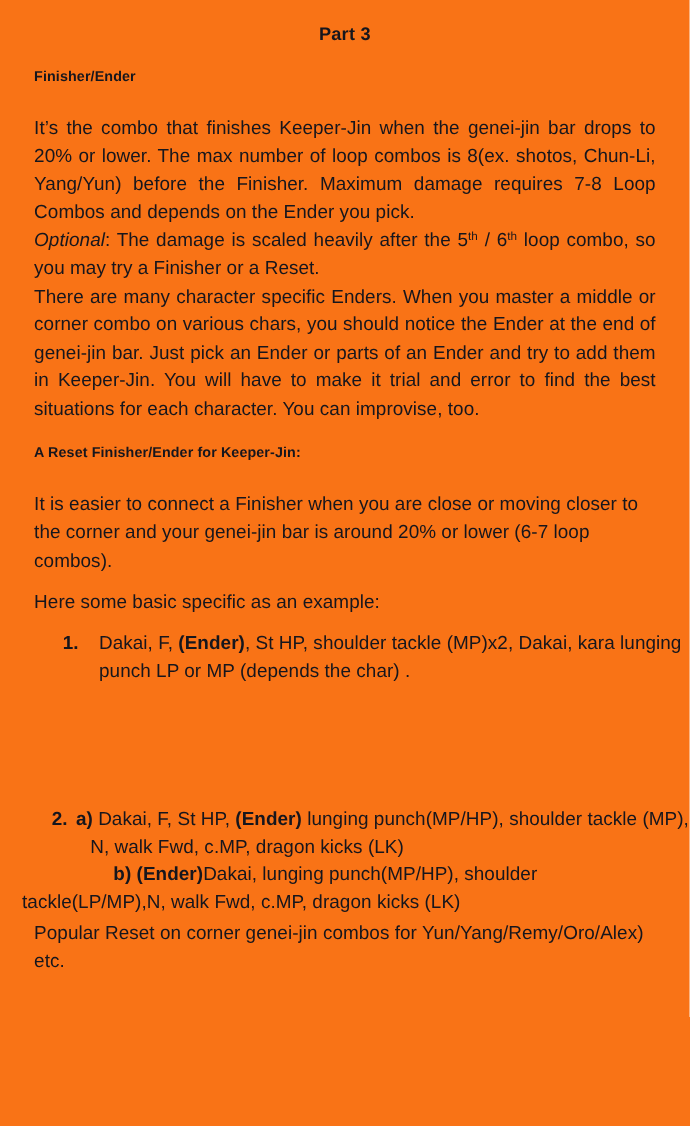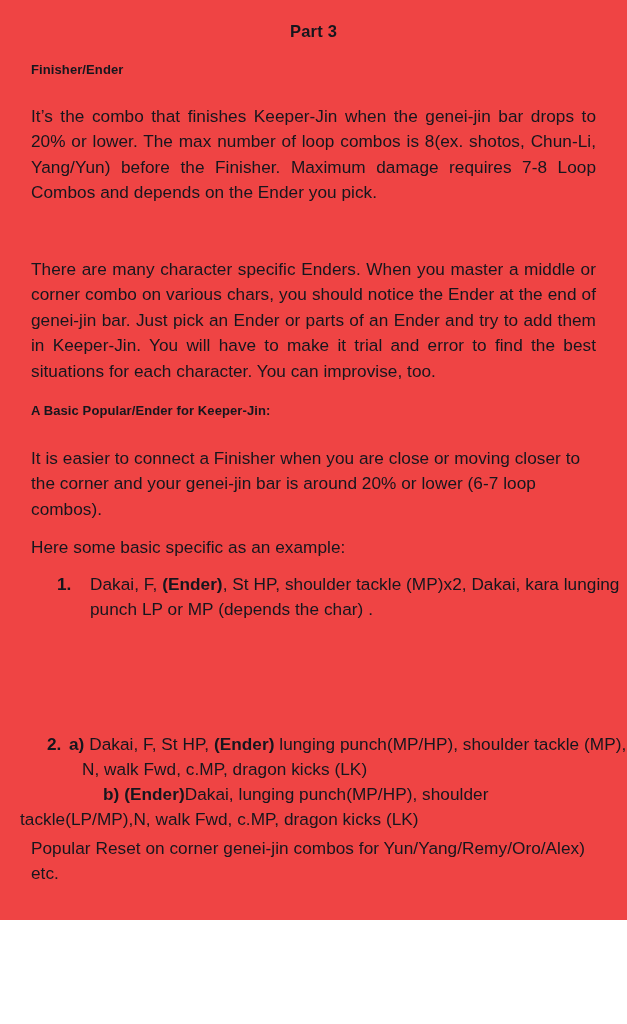--- a/index.html
+++ b/index.html
@@ -15,22 +15,22 @@
     overflow: hidden;
     font-family: "Liberation Sans", "DejaVu Sans", sans-serif;
     color: #16161d;
     -webkit-font-smoothing: antialiased;
   }
 
   .page {
     position: absolute;
     top: 0; left: 0;
     width: 627px;
-    height: 920px;
-    background: #ef4444;
+    height: 1024px;
+    background: #f97316;
     text-decoration: underline;
   }
 
   
   .doc-title {
     position: absolute;
     top: 22px;
     left: 0;
     width: 627px;
     text-align: center;
@@ -117,24 +117,27 @@
 <body>
 
 <div class="page">
 
   <div class="doc-title">Part 3</div>
 
   <div class="heading heading-1">Finisher/Ender</div>
 
   <div class="para justify p-intro">It’s the combo that finishes Keeper-Jin when the genei-jin bar drops to 20% or lower. The max number of loop combos is 8(ex. shotos, Chun-Li, Yang/Yun) before the Finisher. Maximum damage requires 7-8 Loop Combos and depends on the Ender you pick.</div>
 
+  <div class="para justify p-opt">
+    <span class="ital">Optional</span><span>: The damage is  scaled heavily after the </span><span>5</span><sup>th</sup><span> / </span><span>6</span><sup>th</sup><span>  loop combo, so you may try a Finisher or a Reset.</span>
+  </div>
 
   <div class="para justify p-enders">There are many character specific Enders. When you master a middle or corner combo on various chars, you should notice the Ender at the end of genei-jin bar. Just pick an Ender or parts of an Ender and try to add them in Keeper-Jin. You will have to make it trial and error to find the best situations for each character.  You can improvise, too.</div>
 
-  <div class="heading heading-2">A Basic Popular/Ender for Keeper-Jin:</div>
+  <div class="heading heading-2">A Reset Finisher/Ender for Keeper-Jin:</div>
 
   <div class="para left p-basic">It is easier to connect a Finisher when you are close or moving closer to the corner and your genei-jin bar is around 20% or lower (6-7 loop combos).</div>
 
   <div class="para left p-here">Here some basic specific as an example:</div>
 
   <div class="list-item li-1">
     <span class="ln">1.</span><span>Dakai, F, </span><span class="bold">(Ender)</span><span>, St HP, shoulder tackle (MP)x2, Dakai, kara lunging punch LP or MP (depends the char) .</span>
   </div>
 
 

